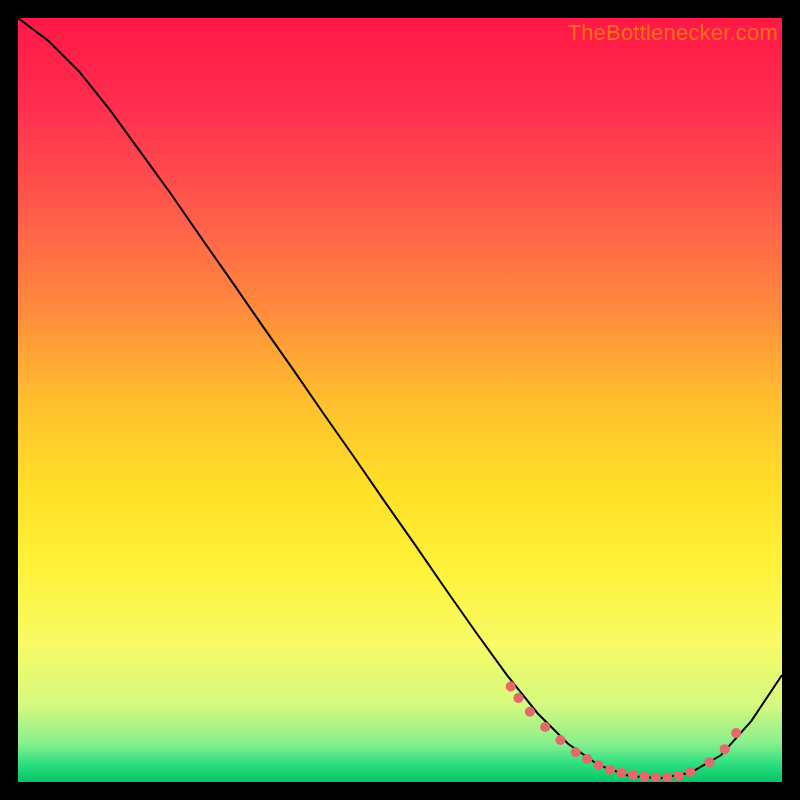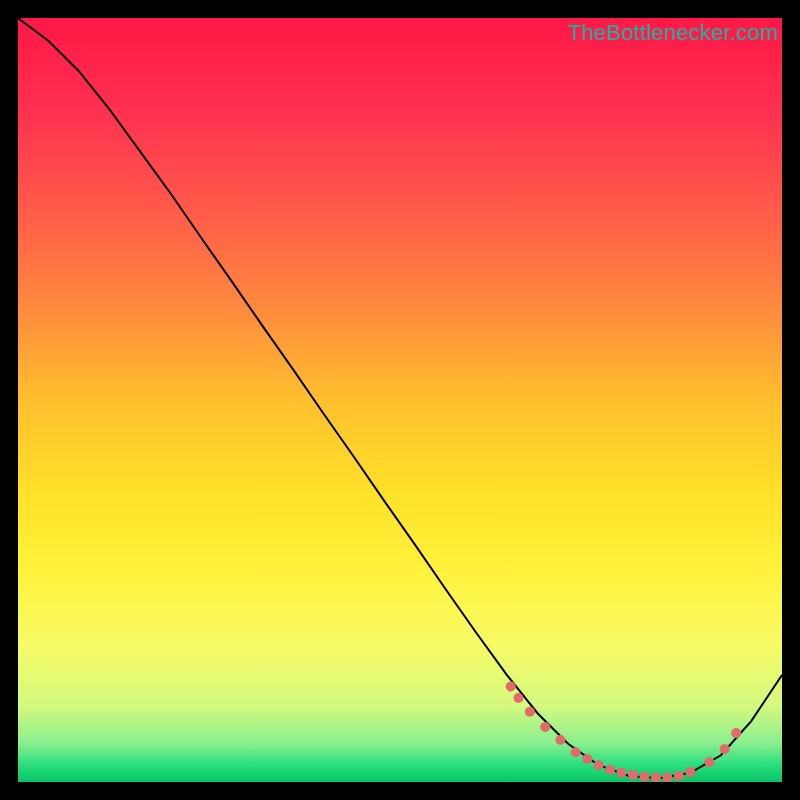--- a/index.html
+++ b/index.html
@@ -23,21 +23,21 @@
     position: absolute;
     left: 0;
     top: 0;
     width: 764px;
     height: 764px;
   }
   .watermark {
     position: absolute;
     top: 2px;
     right: 4px;
-    color: #14b8a6;
+    color: #f97316;
     font-size: 22px;
     font-weight: 500;
     letter-spacing: 0.2px;
     pointer-events: none;
   }
 </style>
 </head>
 <body>
 
 <div class="frame">

